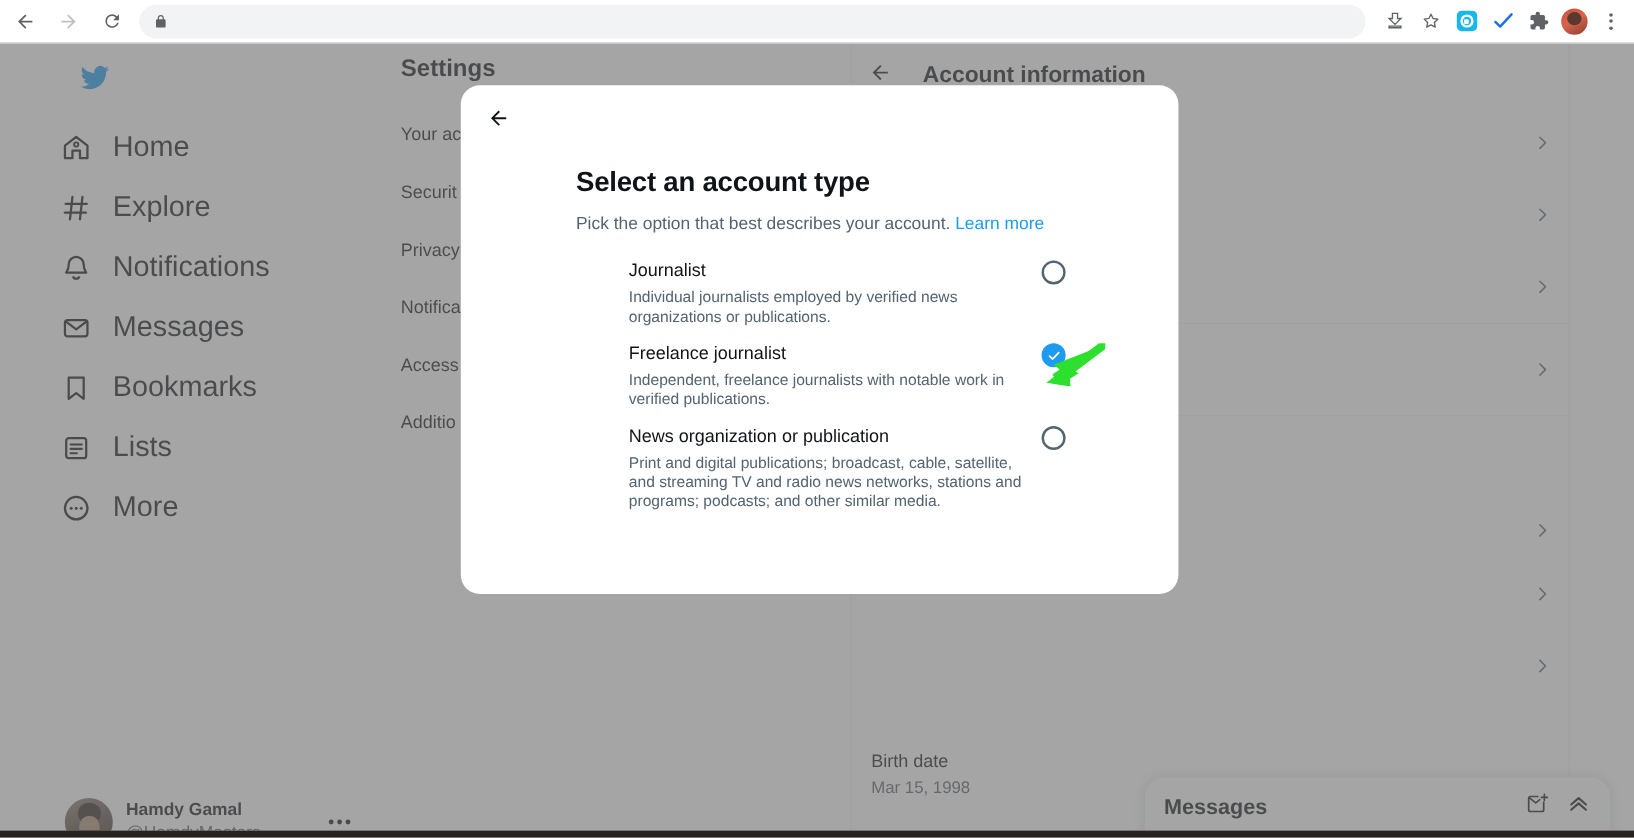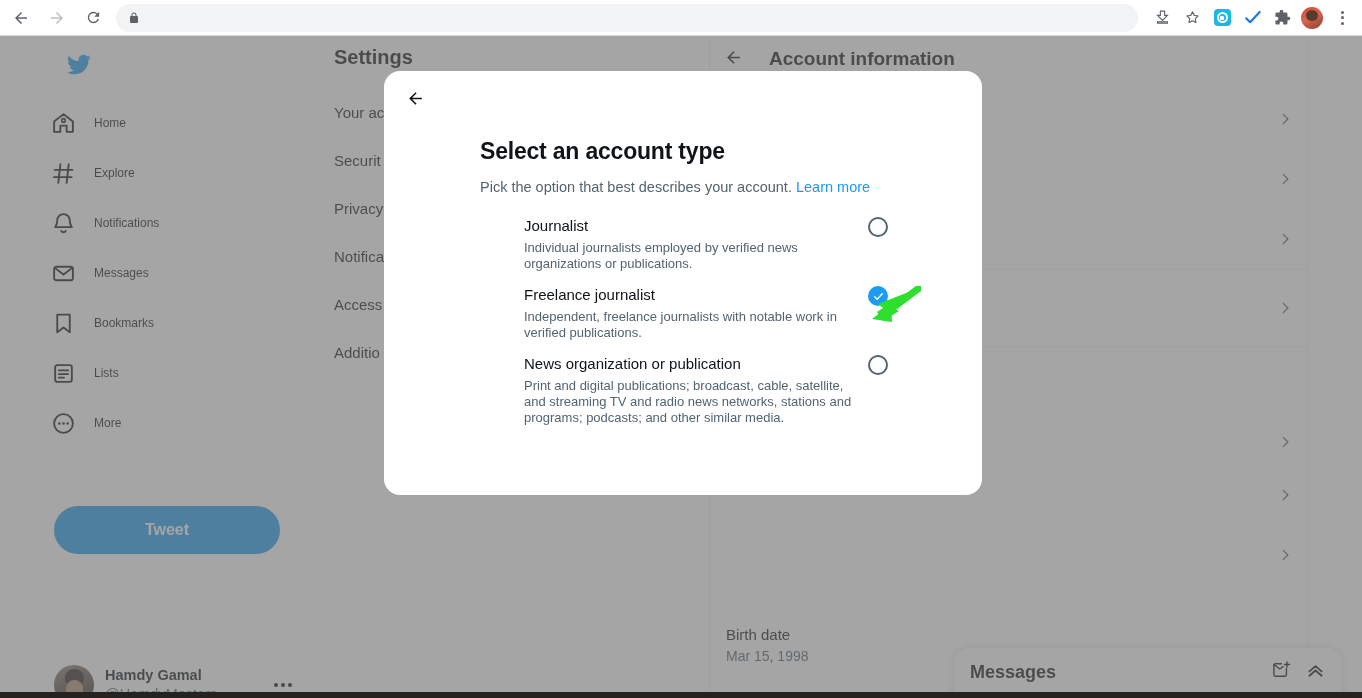--- a/index.html
+++ b/index.html
@@ -75,21 +75,21 @@
     position: absolute; left: 0; top: 0; width: 320px; height: 656px;
     background: #ffffff;
   }
   .tw-logo { position: absolute; left: 64px; top: 16px; }
   .nav-list { position: absolute; left: 50px; top: 62px; width: 250px; }
   .nav-item {
     display: flex; align-items: center; height: 50px; gap: 18px;
     color: #0f1419;
   }
   .nav-ico { width: 26px; height: 26px; display: flex; align-items: center; justify-content: center; }
-  .nav-label { font-size: 12px; color: #0f1419; }
+  .nav-label { font-size: 24px; color: #0f1419; }
   .tweet-btn {
     position: absolute; left: 54px; top: 470px; width: 226px; height: 48px;
     background: #1d9bf0; border-radius: 24px; border: none;
     color: #ffffff; font-size: 16px; font-weight: bold;
     font-family: "Liberation Sans", sans-serif; cursor: pointer;
   }
   .acct-box {
     position: absolute; left: 54px; top: 618px; width: 244px; height: 62px;
     display: flex; align-items: center; gap: 11px; border-radius: 31px;
   }
@@ -126,21 +126,21 @@
     font-size: 15px; color: #0f1419;
   }
 
   
   .acct-col {
     position: absolute; left: 710px; top: 0; width: 598px; height: 656px;
     background: #ffffff; border-right: 1px solid #eff3f4;
   }
   .acct-head {
     position: absolute; left: 0; top: 0; width: 598px; height: 53px;
-    display: flex; align-items: flex-start; gap: 26px; padding-left: 14px; margin-top: 12px;
+    display: flex; align-items: center; gap: 26px; padding-left: 14px;
   }
   .acct-head-title { font-size: 19px; font-weight: bold; color: #0f1419; }
   .acct-rows { position: absolute; left: 0; top: 53px; width: 598px; }
   .acct-row {
     position: relative; padding: 0 16px; display: flex; align-items: center;
     justify-content: space-between;
   }
   .acct-row-label { font-size: 15px; color: #0f1419; }
   .chev { color: #536471; display: flex; align-items: center; }
   .acct-sep { height: 1px; background: #eff3f4; }
@@ -338,21 +338,20 @@
               <circle cx="12" cy="12" r="9" fill="none" stroke="#0f1419" stroke-width="1.8"></circle>
               <circle cx="8" cy="12" r="1.2" fill="#0f1419"></circle>
               <circle cx="12" cy="12" r="1.2" fill="#0f1419"></circle>
               <circle cx="16" cy="12" r="1.2" fill="#0f1419"></circle>
             </svg>
         </span>
         <span class="nav-label">More</span>
       </div>
     </div>
 
-    <button class="tweet-btn">Tweet</button>
 
     <div class="acct-box">
       <span class="acct-avatar"></span>
       <span>
         <span class="acct-name" style="display:block">Hamdy Gamal</span>
         <span class="acct-handle" style="display:block">@HamdyMasters</span>
       </span>
       <span class="acct-more">
           <i></i>
           <i></i>

